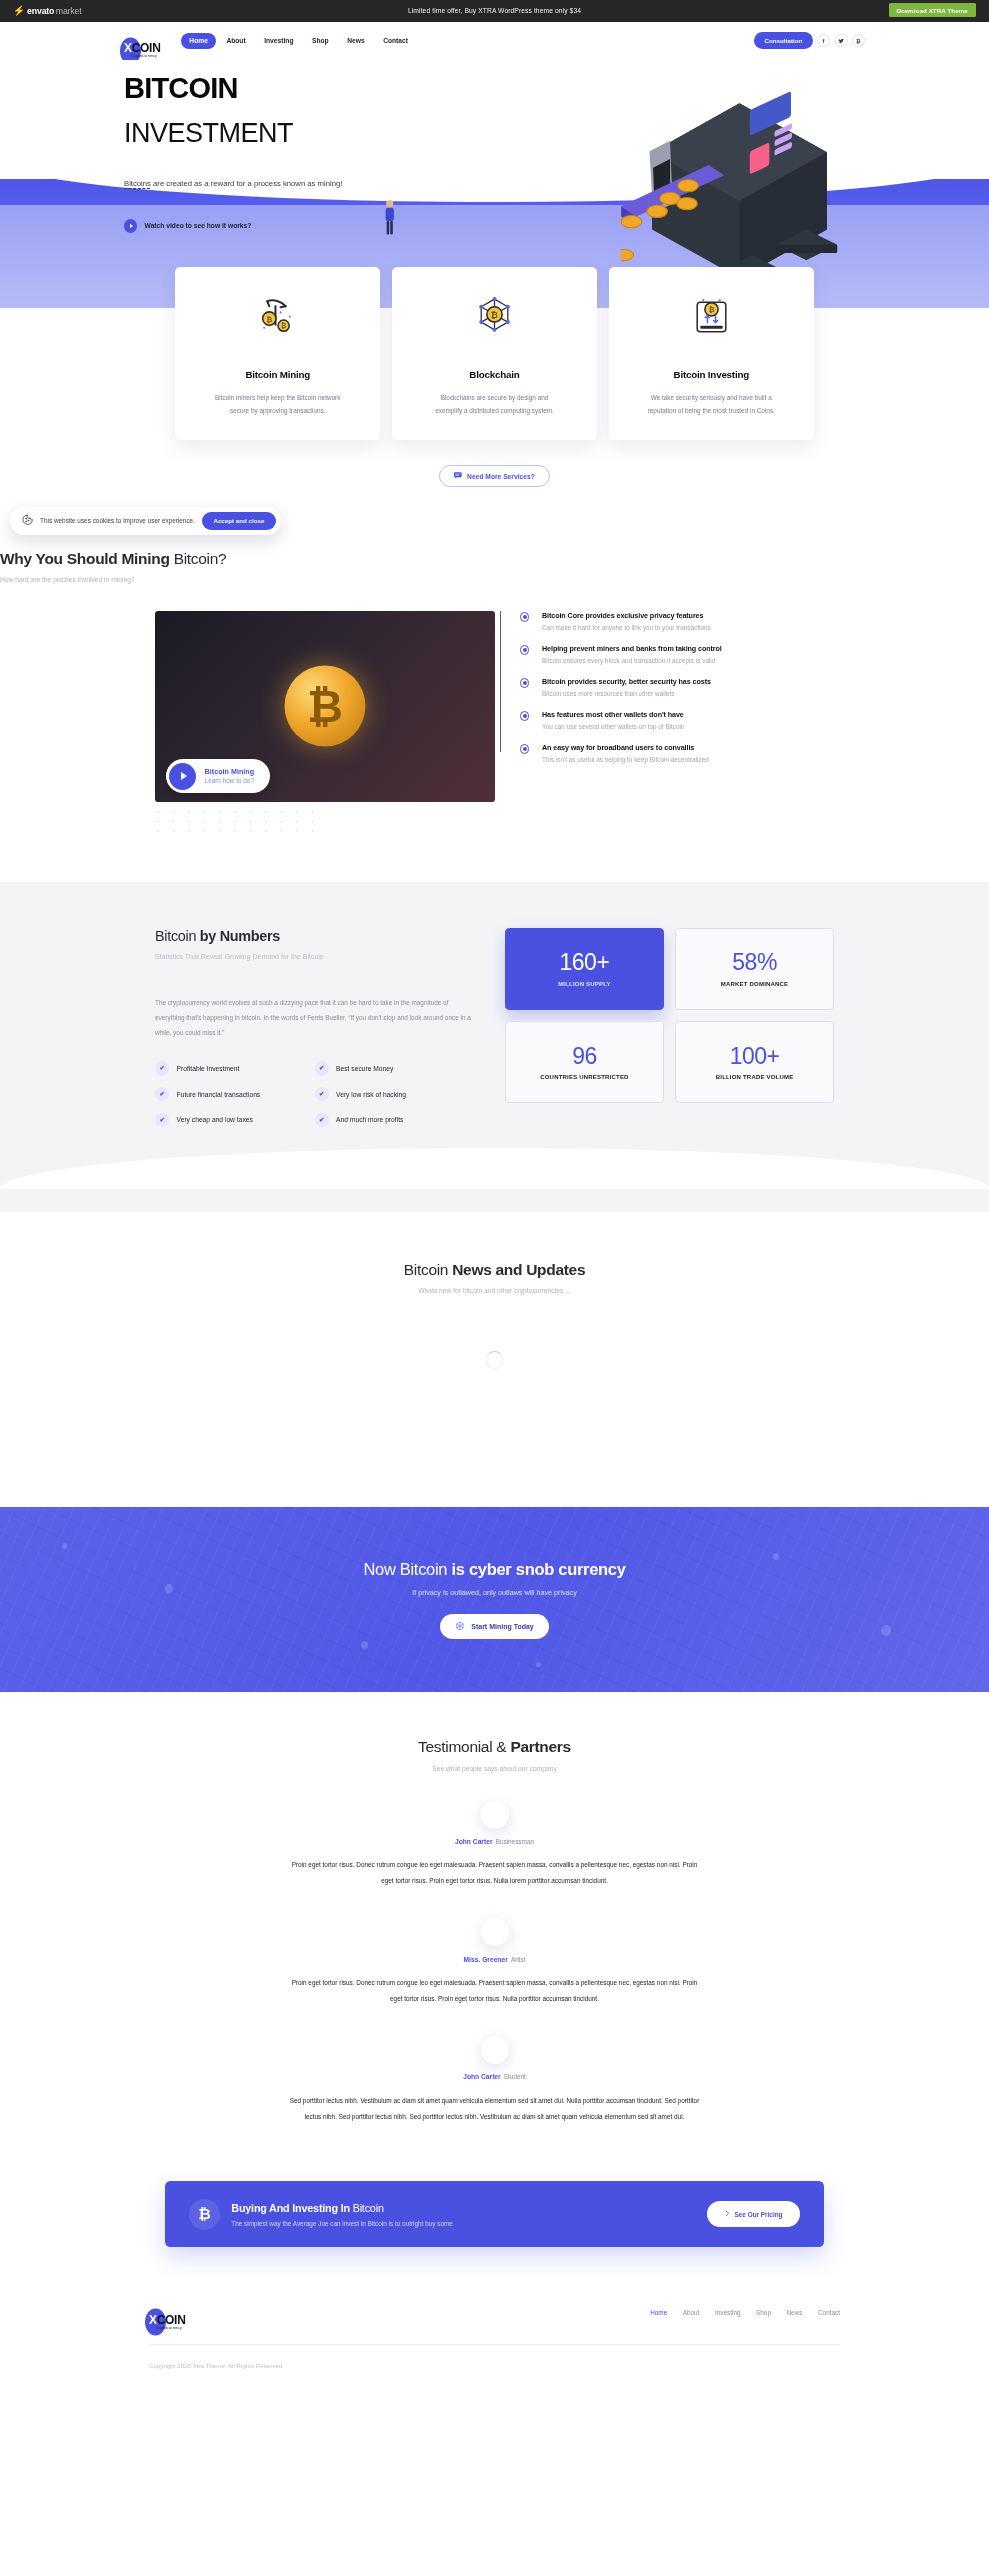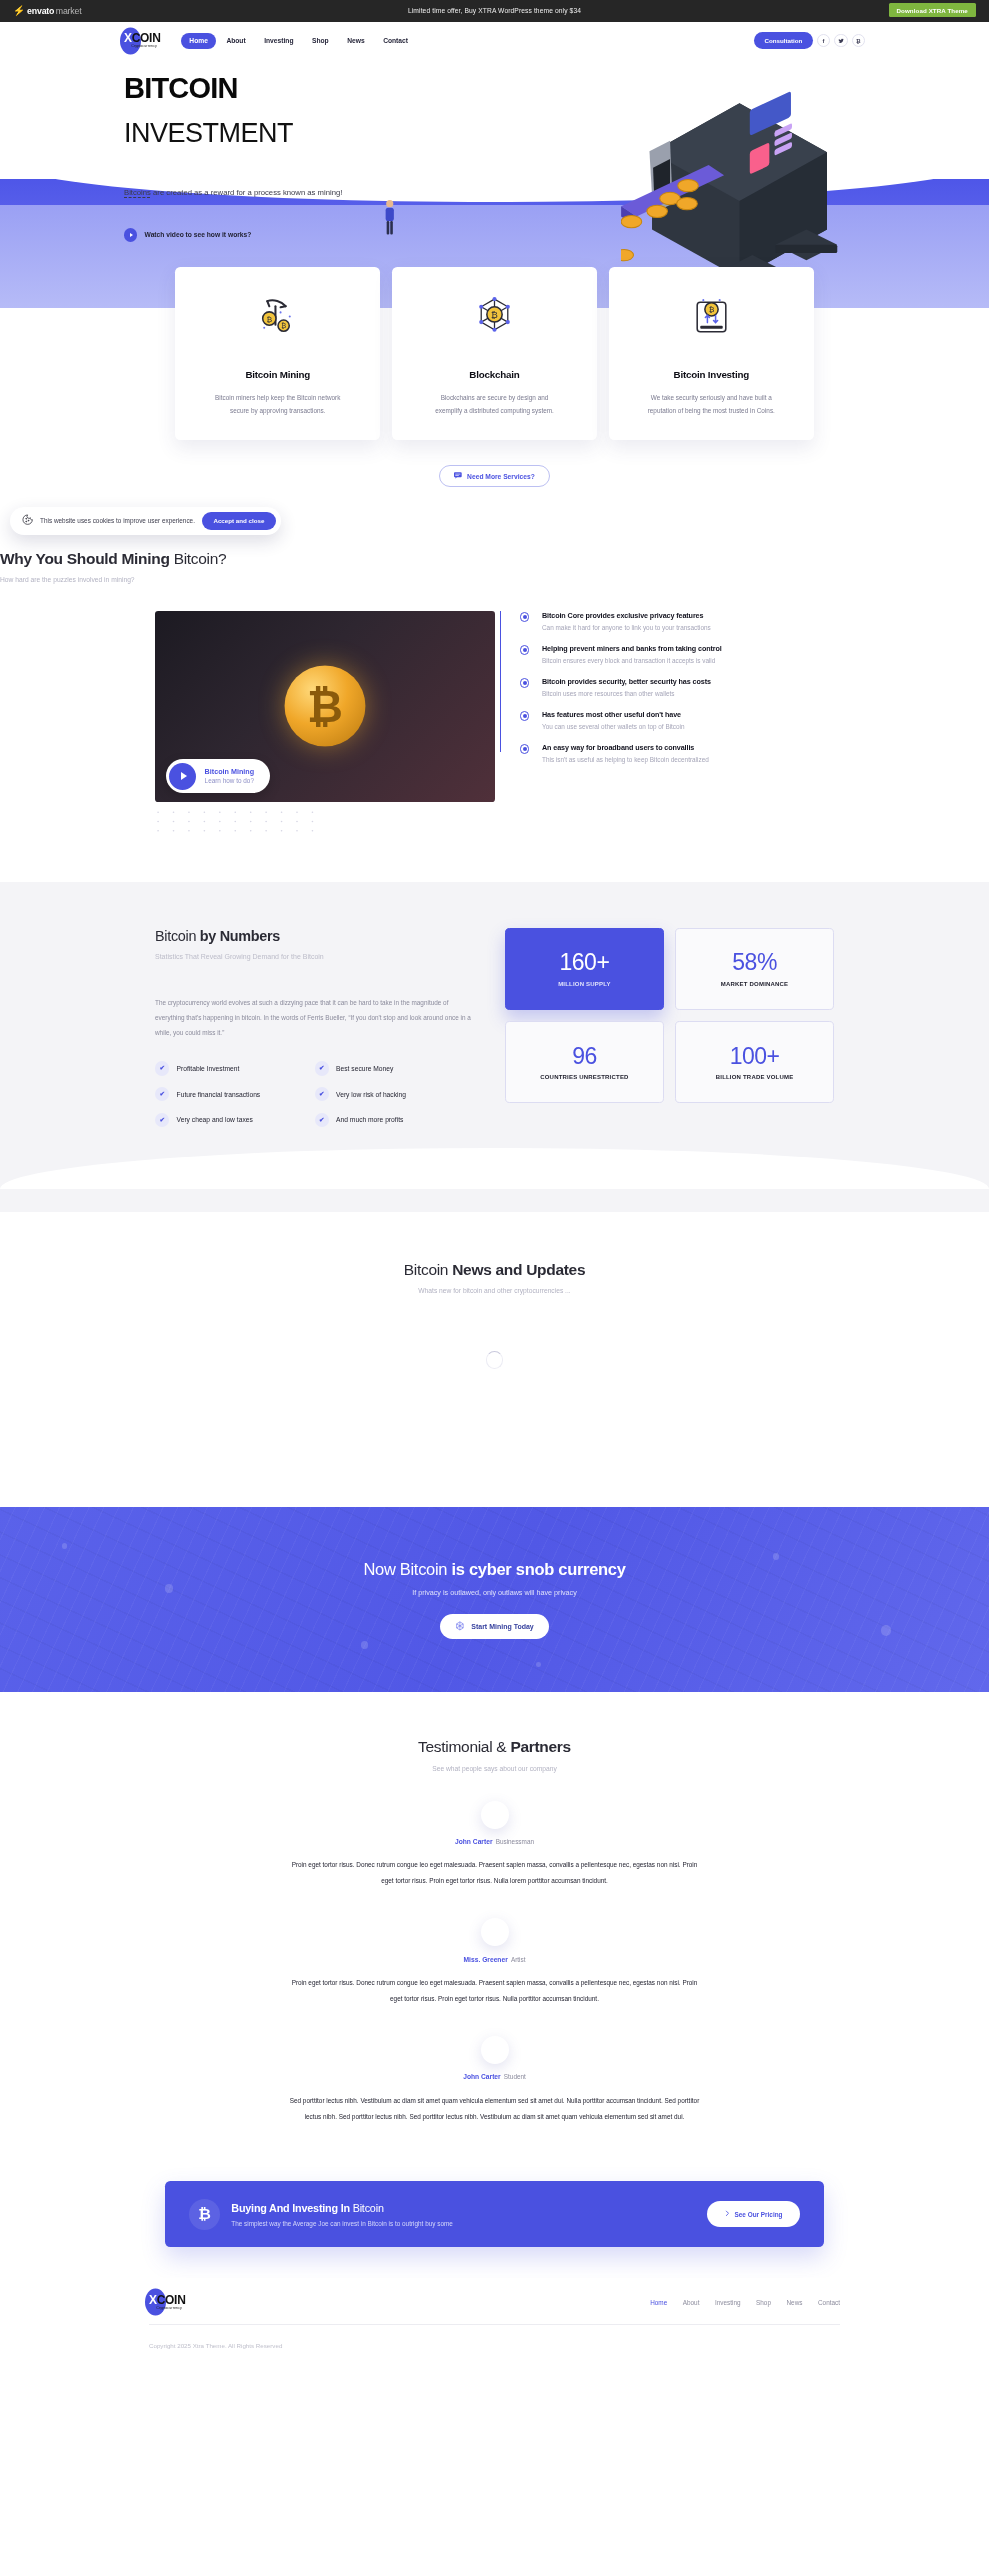--- a/index.html
+++ b/index.html
@@ -31,21 +31,21 @@
     background: #7fb63f; color: #fff; font-size: 6.2px; font-weight: 600;
     padding: 3.6px 7.7px; border-radius: 1.5px; border: none; cursor: pointer;
     letter-spacing: 0.1px;
   }
 
   
   .header {
     height: 38px; display: flex; align-items: center;
     padding: 0 124px; position: relative; background: #fff;
   }
-  .brand { display: flex; align-items: center; position: relative; margin-right: 20.6px; }
+  .brand { display: flex; align-items: center; position: relative; margin-right: 20.6px; margin-top: 20px; }
   .brand-blob {
     position: absolute; left: -4.1px; top: 50%; transform: translateY(-50%);
     width: 20.6px; height: 27px; border-radius: 50%; background: #4a51e0;
   }
   .brand-text { position: relative; z-index: 2; line-height: 1; }
   .brand-main { font-size: 12px; font-weight: 800; letter-spacing: -0.3px; }
   .brand-x { color: #fff; }
   .brand-coin { color: #121212; }
   .brand-sub { font-size: 3.6px; color: #1c1c1c; letter-spacing: 0.1px; margin-top: 1px; padding-left: 7.2px;}
 
@@ -75,21 +75,21 @@
   }
   .hero-blue:before {
     content:""; position:absolute; left:0; right:0; top:-24px; height: 47px;
     background: #fff;
     border-radius: 0 0 55% 55% / 0 0 100% 100%;
   }
   .hero-inner { position: relative; z-index: 3; padding: 15.5px 124px 0; }
   .hero-title { line-height: .93; }
   .hero-t1 { font-size: 29px; font-weight: 800; letter-spacing: -0.8px; color:#090909; display:block;}
   .hero-t2 { font-size: 27px; font-weight: 300; letter-spacing: -0.5px; color:#111; display:block; margin-top: 19px;}
-  .hero-sub { margin-top: 42px; font-size: 7.7px; color: #3a3a48; }
+  .hero-sub { margin-top: 33px; font-size: 7.7px; color: #3a3a48; }
   .hero-sub u { text-decoration: underline; text-decoration-style: dashed; text-underline-offset: 2.1px;}
   .hero-watch { margin-top: 31px; display: flex; align-items: center; gap: 7.2px; }
   .play-sm {
     width: 13.4px; height: 13.4px; border-radius: 50%; background: #4a51e0;
     display: flex; align-items: center; justify-content: center; cursor: pointer;
   }
   .play-sm i { width:0;height:0;border-left:3.6px solid #fff;border-top:2.3px solid transparent;border-bottom:2.3px solid transparent; margin-left:1px;}
   .hero-watch span { font-size: 6.7px; font-weight: 600; color:#1f1f2e; }
 
   
@@ -576,21 +576,21 @@
           <span class="dot">
               <b></b>
             </span>
           <h4>Bitcoin provides security, better security has costs</h4>
           <p>Bitcoin uses more resources than other wallets</p>
         </div>
         <div class="feat">
           <span class="dot">
               <b></b>
             </span>
-          <h4>Has features most other useful don't have</h4>
+          <h4>Has features most other wallets don't have</h4>
           <p>You can use several other wallets on top of Bitcoin</p>
         </div>
         <div class="feat">
           <span class="dot">
               <b></b>
             </span>
           <h4>An easy way for broadband users to convallis</h4>
           <p>This isn't as useful as helping to keep Bitcoin decentralized</p>
         </div>
       </div>

